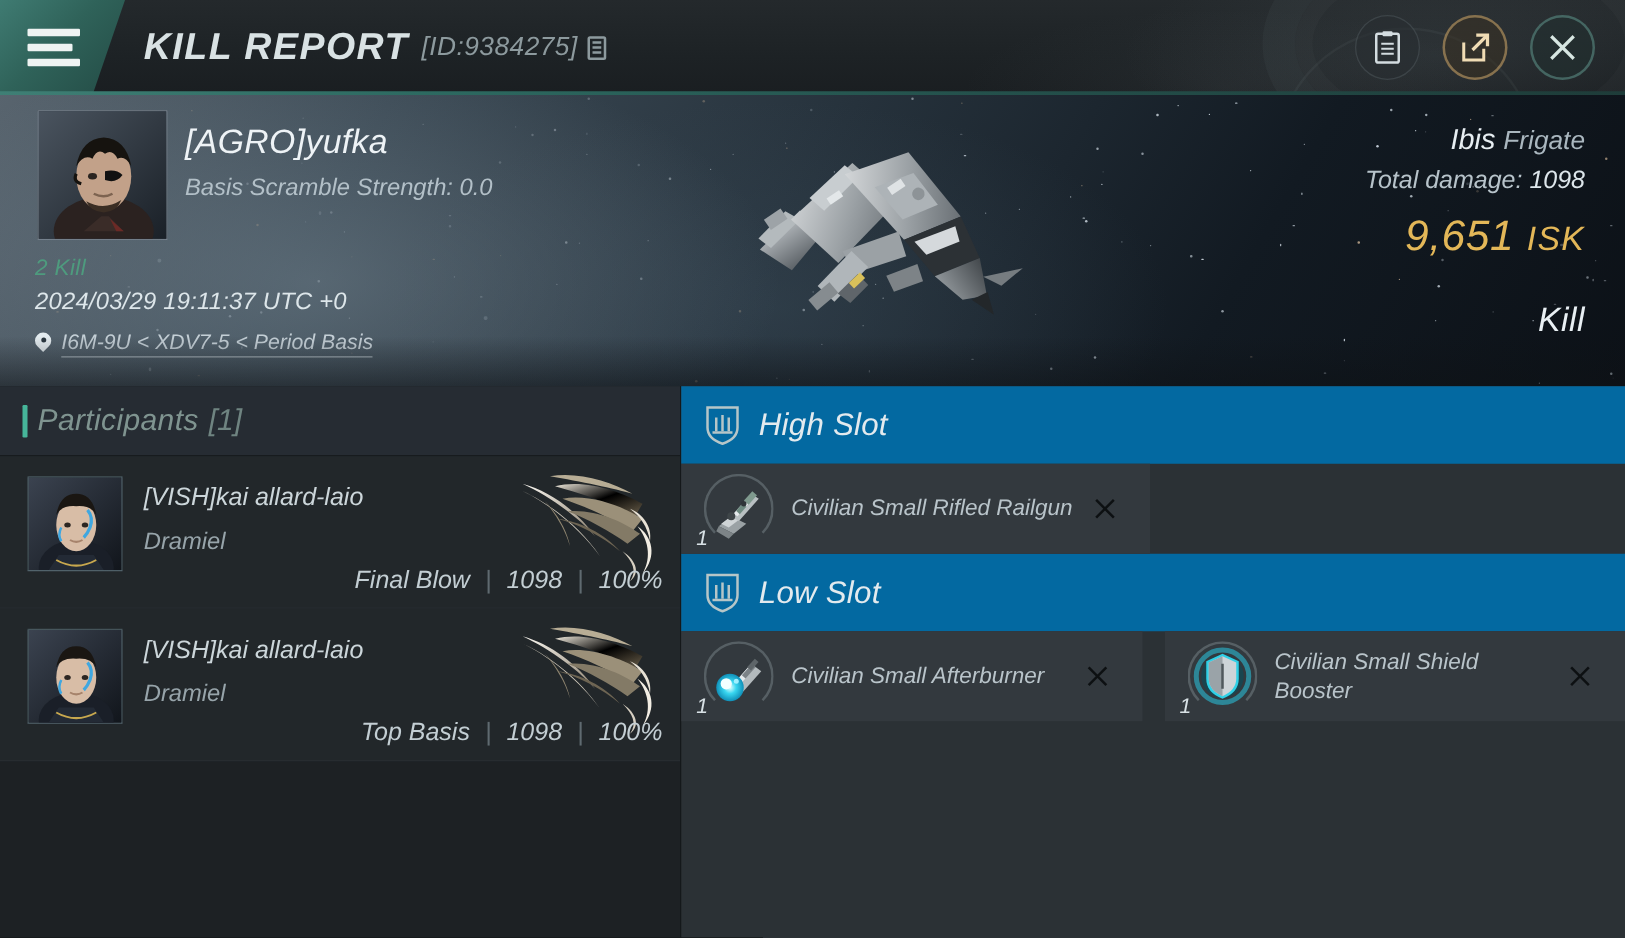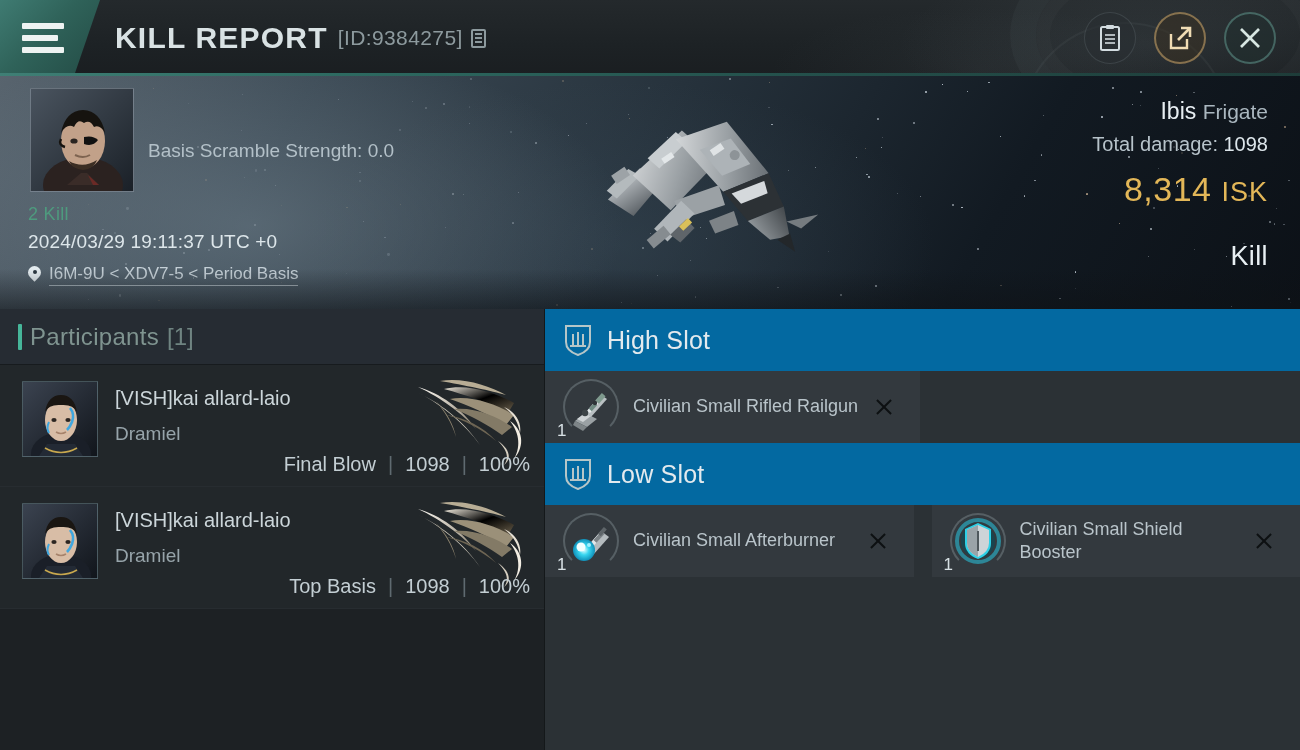--- a/index.html
+++ b/index.html
@@ -2,21 +2,21 @@
 <html><head>
 <meta charset="utf-8">
 <style>
   * { box-sizing: border-box; margin: 0; padding: 0; }
   html, body {
     width: 1300px; height: 750px;
     background: #15181b;
     font-family: "Liberation Sans", sans-serif;
     overflow: hidden;
   }
-  #app { position: relative; width: 1300px; height: 750px; overflow: hidden; }
+  #app { position: relative; width: 1300px; height: 750px; overflow: hidden; font-style: italic; }
 
   
   .topbar {
     position: absolute; left: 0; top: 0; width: 1300px; height: 76px;
     background:
       radial-gradient(ellipse 360px 120px at 1150px 44px, rgba(120,130,135,0.16), rgba(0,0,0,0) 70%),
       radial-gradient(ellipse 300px 90px at 980px 70px, rgba(110,120,125,0.10), rgba(0,0,0,0) 70%),
       linear-gradient(180deg, #24292c 0%, #1d2225 60%, #1a1e21 100%);
     overflow: hidden;
   }
@@ -458,20 +458,21 @@
         <ellipse cx="52" cy="52" rx="22" ry="28" fill="#c2a189"></ellipse>
         <path d="M30 44 q4 -22 22 -23 q18 1 22 23 q-5 -9 -11 -6 q-4 -8 -10 -4 q-6 -5 -10 4 q-7 -4 -13 6 Z" fill="#16130f"></path>
         <ellipse cx="43" cy="52" rx="3.6" ry="2.6" fill="#2a2420"></ellipse>
         <path d="M53 48 q9 -2 14 3 q-5 7 -14 4 Z" fill="#111"></path>
         <path d="M30 50 q-3 6 4 8" stroke="#16130f" stroke-width="2.5" fill="none"></path>
         <path d="M44 66 q8 4 15 0" stroke="#7d6350" stroke-width="2" fill="none"></path>
         <path d="M38 72 q14 8 28 -1 q-3 9 -14 10 q-11 -1 -14 -9 Z" fill="#3b2e24"></path>
       </svg>
     </div>
 
+    <div class="victim-name">[AGRO]yufka</div>
     <div class="victim-sub">Basis Scramble Strength: 0.0</div>
     <div class="kill-count">2 Kill</div>
     <div class="kill-time">2024/03/29 19:11:37 UTC +0</div>
 
     <div class="kill-loc">
       <span class="pin"></span>
       <span class="loctext">I6M-9U &lt; XDV7-5 &lt; Period Basis</span>
     </div>
 
     <div class="ship-render">
@@ -526,21 +527,21 @@
     <div class="stat-right">
       <div class="stat-ship">
         <span>Ibis</span>
         <span class="cls">Frigate</span>
       </div>
       <div class="stat-dmg">
         <span>Total damage:</span>
         <span class="v">1098</span>
       </div>
       <div class="stat-isk">
-        <span>8,314</span>
+        <span>9,651</span>
         <span class="unit">ISK</span>
       </div>
     </div>
     <div class="stat-kill">Kill</div>
 
     <div class="banner-fade-bottom"></div>
   </div>
 
   <div class="lower">
 

